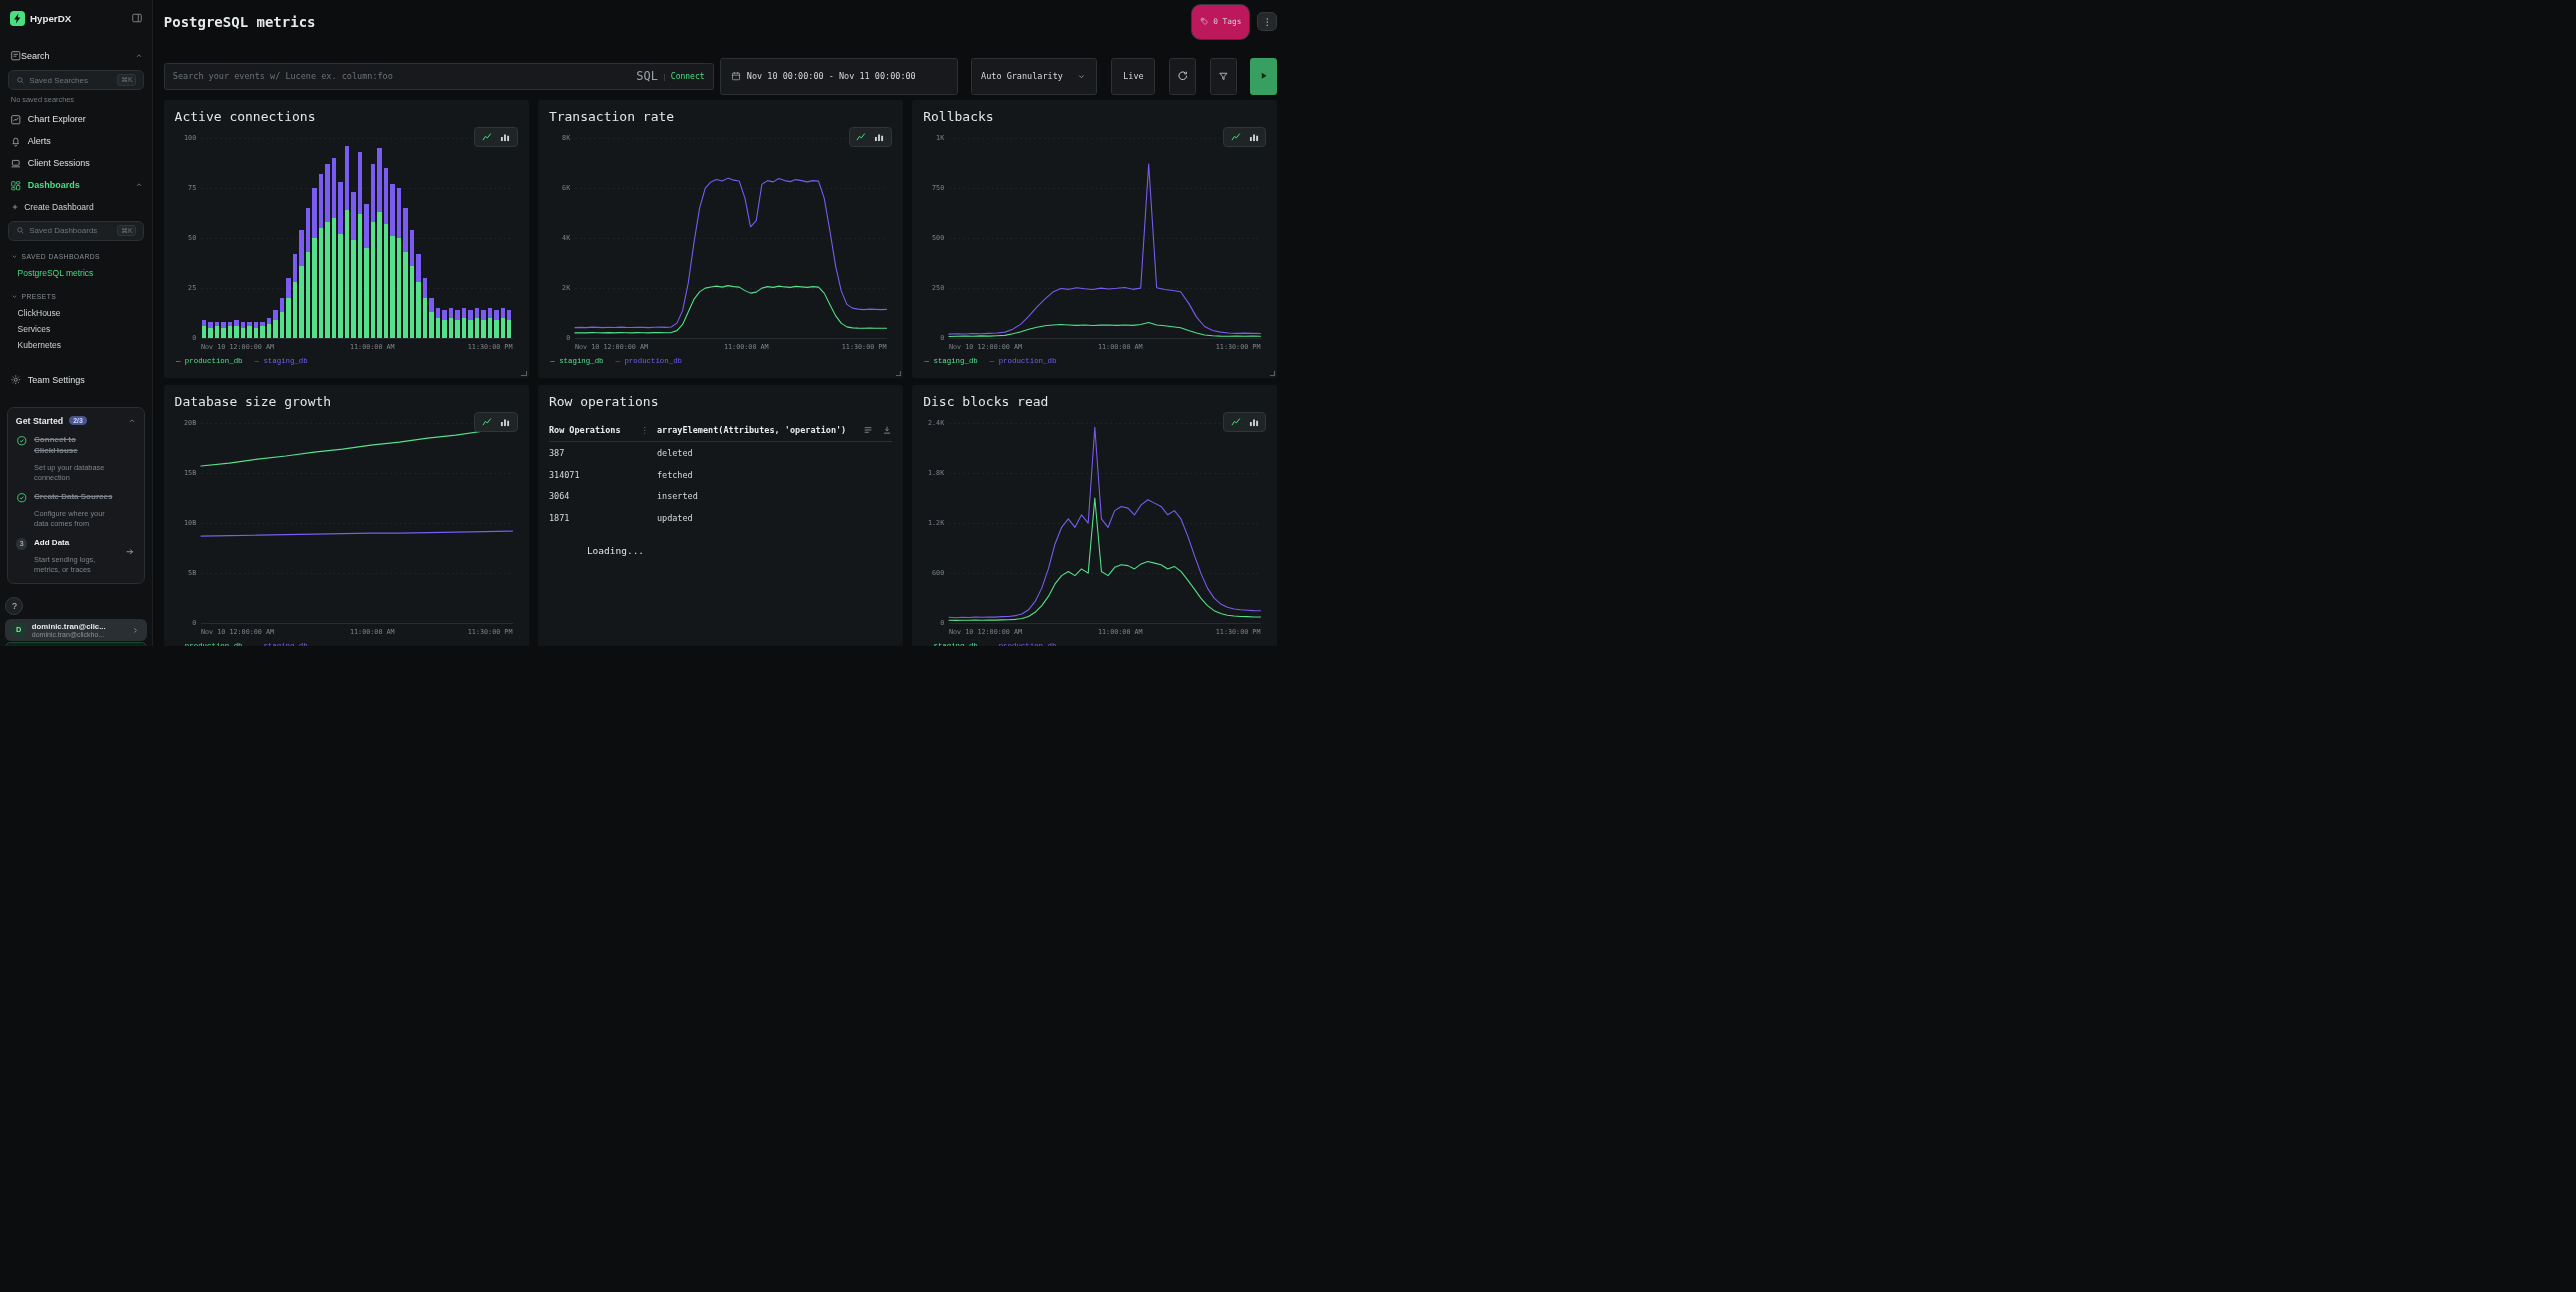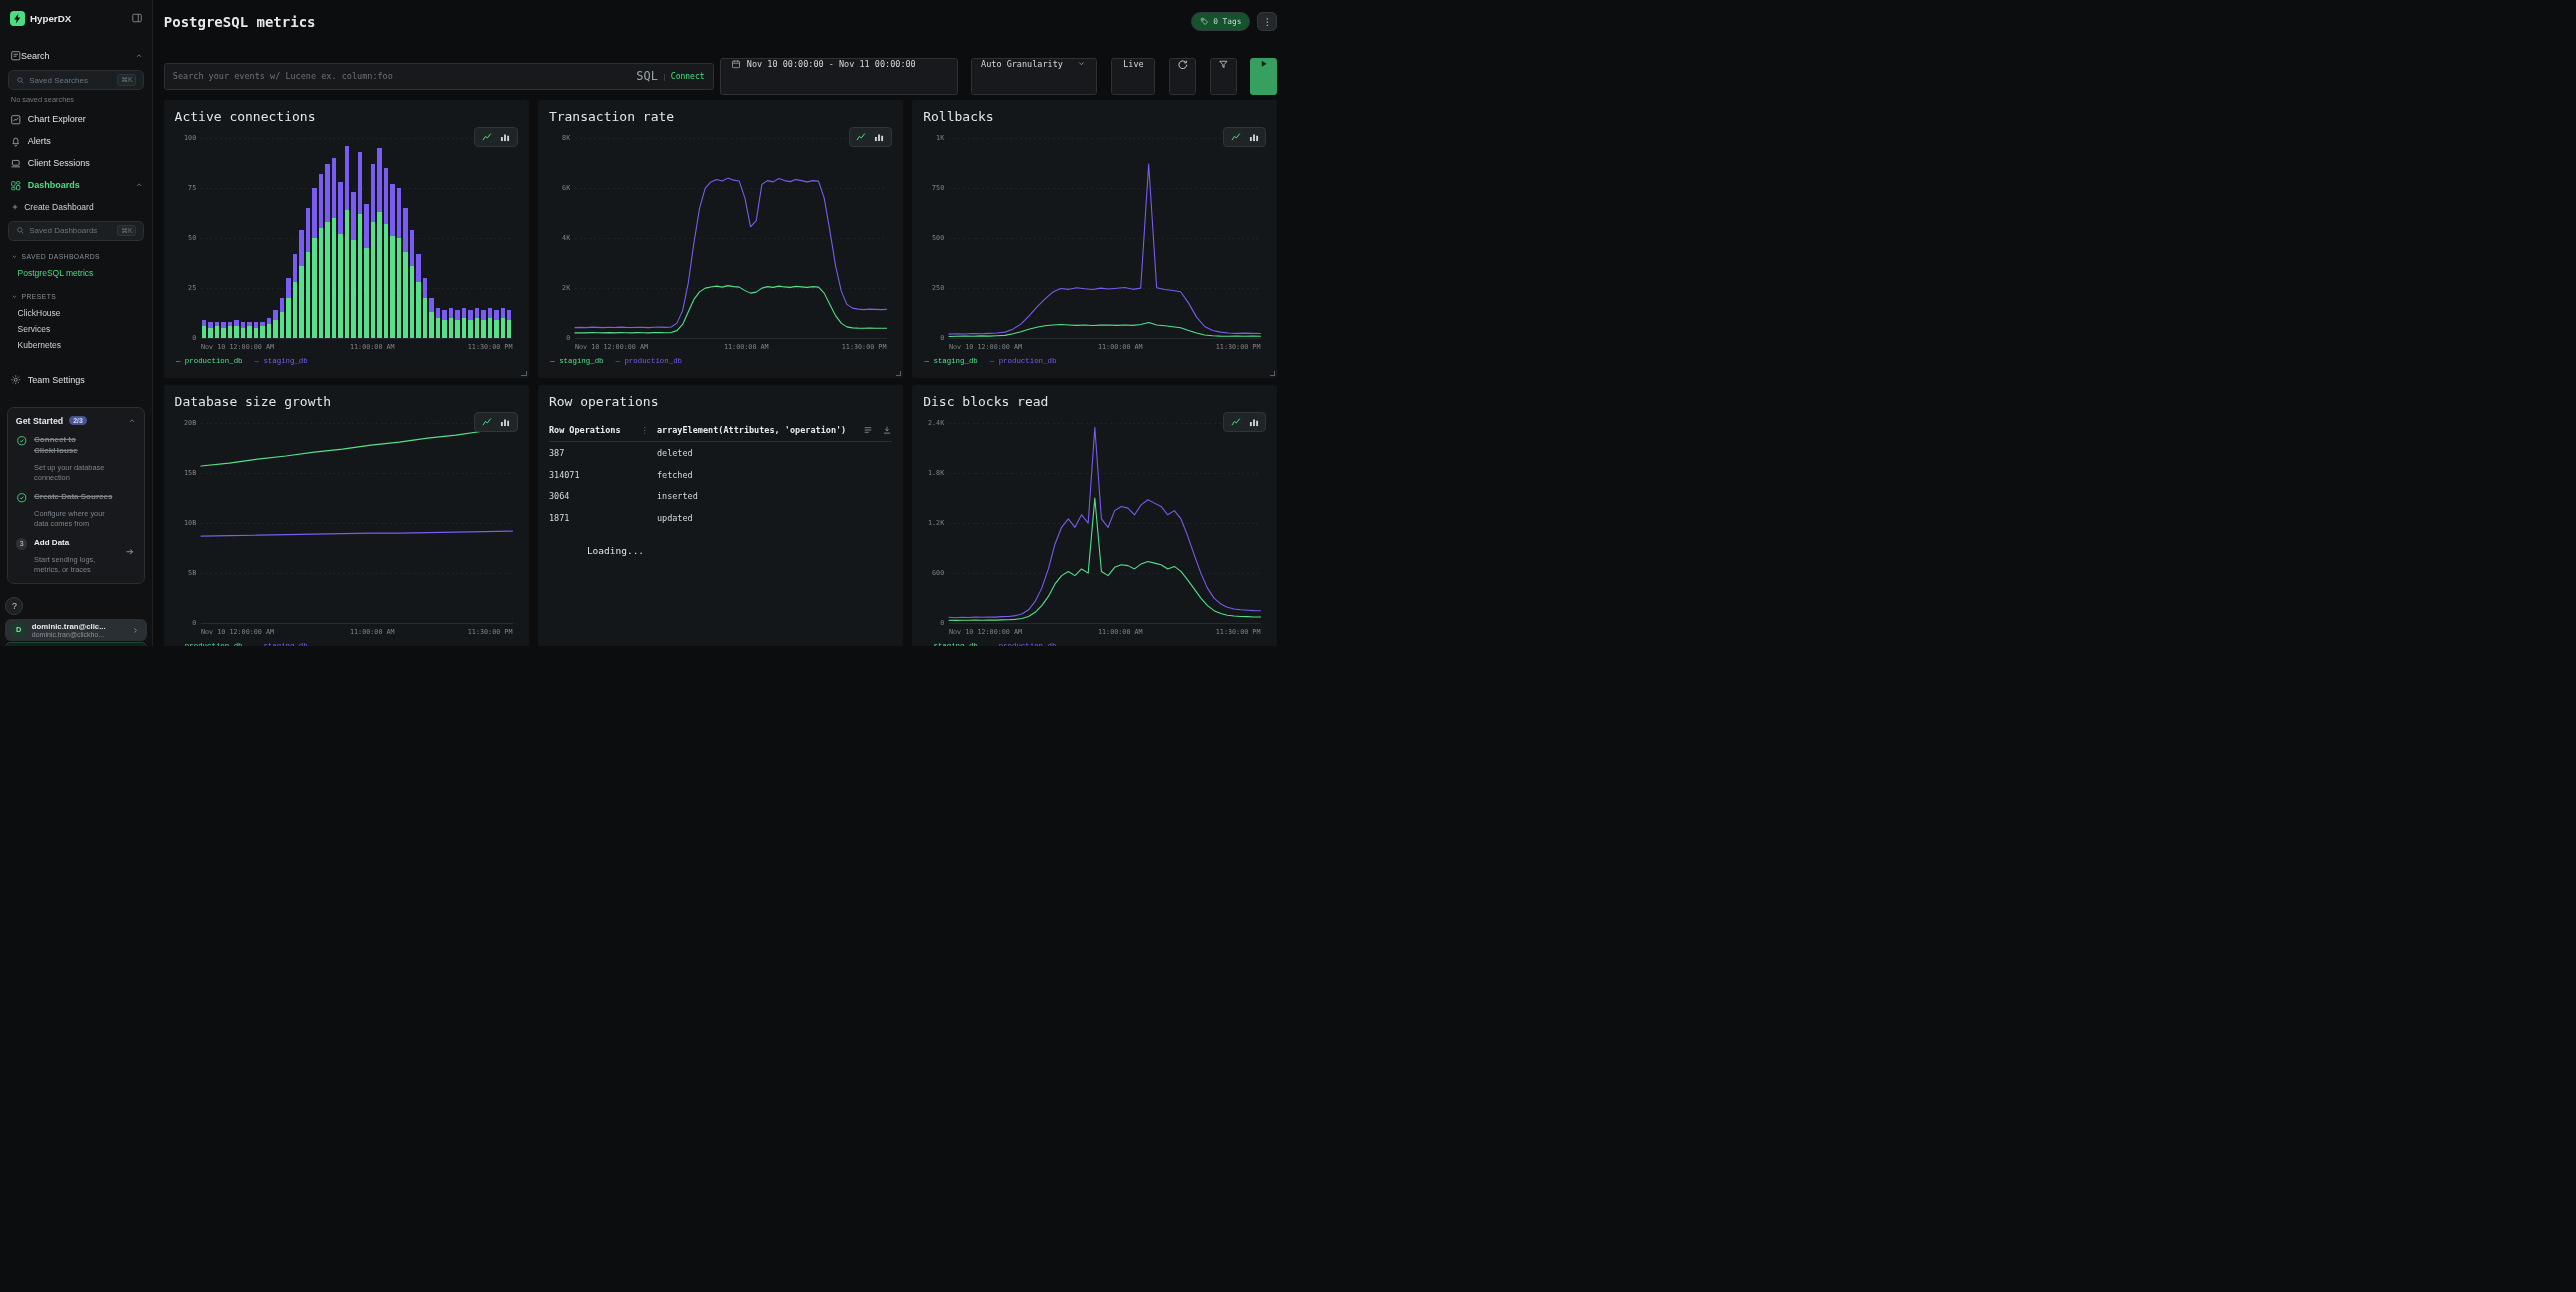--- a/index.html
+++ b/index.html
@@ -61,34 +61,34 @@
   .user-email{font-size:7px;color:#8a9197;white-space:nowrap;overflow:hidden}
   .user-chev{color:#9aa1a6;display:flex}
   .promo{position:absolute;left:5.4px;right:5.4px;bottom:-10px;background:#10231a;border:0.7px solid #1f4630;border-radius:5.4px;
     color:#4ade80;font-size:7px;padding:2.7px 5.4px;white-space:nowrap;overflow:hidden;z-index:1}
 
   
   .main{flex:1;padding:0 10.8px;overflow:hidden;position:relative}
   .page-header{display:flex;align-items:center;margin-top:9.5px;height:24px}
   .page-title{font-family:"DejaVu Sans Mono",monospace;font-size:14px;font-weight:600}
   .header-actions{margin-left:auto;display:flex;align-items:center;gap:6.8px}
-  .tags-btn{display:flex;align-items:center;gap:4px;height:19px;padding:0 8px;background:#14532d;
+  .tags-btn{display:flex;align-items:center;gap:4px;height:19px;padding:17px 8px;background:#be185d;
     border:0.7px solid #34393d;border-radius:9.5px;color:#cfd4d7;font-size:7.8px;font-family:"DejaVu Sans Mono",monospace}
   .dots-btn{width:20px;height:19px;background:#24282b;border:0.7px solid #34393d;border-radius:5.4px;color:#cfd4d7;font-size:9.5px}
 
   .toolbar{display:flex;align-items:center;gap:6.8px;margin-top:24px}
   .search-box{flex:1;display:flex;align-items:center;gap:5.4px;height:27px;background:#17191c;
     border:0.7px solid #2c3134;border-radius:2.7px;padding:0 8px}
   .search-box input{flex:1;min-width:0;background:transparent;border:0;outline:0;color:#dfe3e5;
     font-family:"DejaVu Sans Mono",monospace;font-size:8.5px}
   .search-box input::placeholder{color:#6b7378}
   .sql-label{color:#9aa2a7;font-size:12px;font-family:"DejaVu Sans Mono",monospace;cursor:pointer}
   .pipe{color:#4a5054;font-size:8px}
   .lucene-label{color:#4ade80;font-size:8px;font-family:"DejaVu Sans Mono",monospace;cursor:pointer}
-  .tb-btn{display:flex;align-items:flex-start;gap:6px;height:37px;padding:0 9.5px;background:#17191c;
+  .tb-btn{display:flex;align-items:center;gap:6px;height:37px;padding:0 9.5px;background:#17191c;
     border:0.7px solid #2c3134;border-radius:2.7px;color:#d6dadc;font-size:8.5px;font-family:"DejaVu Sans Mono",monospace}
   .date-btn{width:238px}
   .gran-btn{width:126px;margin-left:5.4px;justify-content:space-between}
   .live-btn{margin-left:8px;padding:0 10.8px}
   .icon-btn{width:27px;margin-left:6.8px;justify-content:center;padding:0;color:#cfd4d7}
   .play-btn{background:#37a060;border-color:#37a060;color:#0e2417}
 
   .grid{display:grid;grid-template-columns:repeat(3,1fr);grid-auto-rows:278px;gap:6.8px 9.5px;margin-top:5.4px}
   .panel{position:relative;background:#141719;border-radius:2.7px;padding:9.5px 10.8px;overflow:hidden}
   .panel-title{font-family:"DejaVu Sans Mono",monospace;font-size:13px;color:#e3e6e8}

